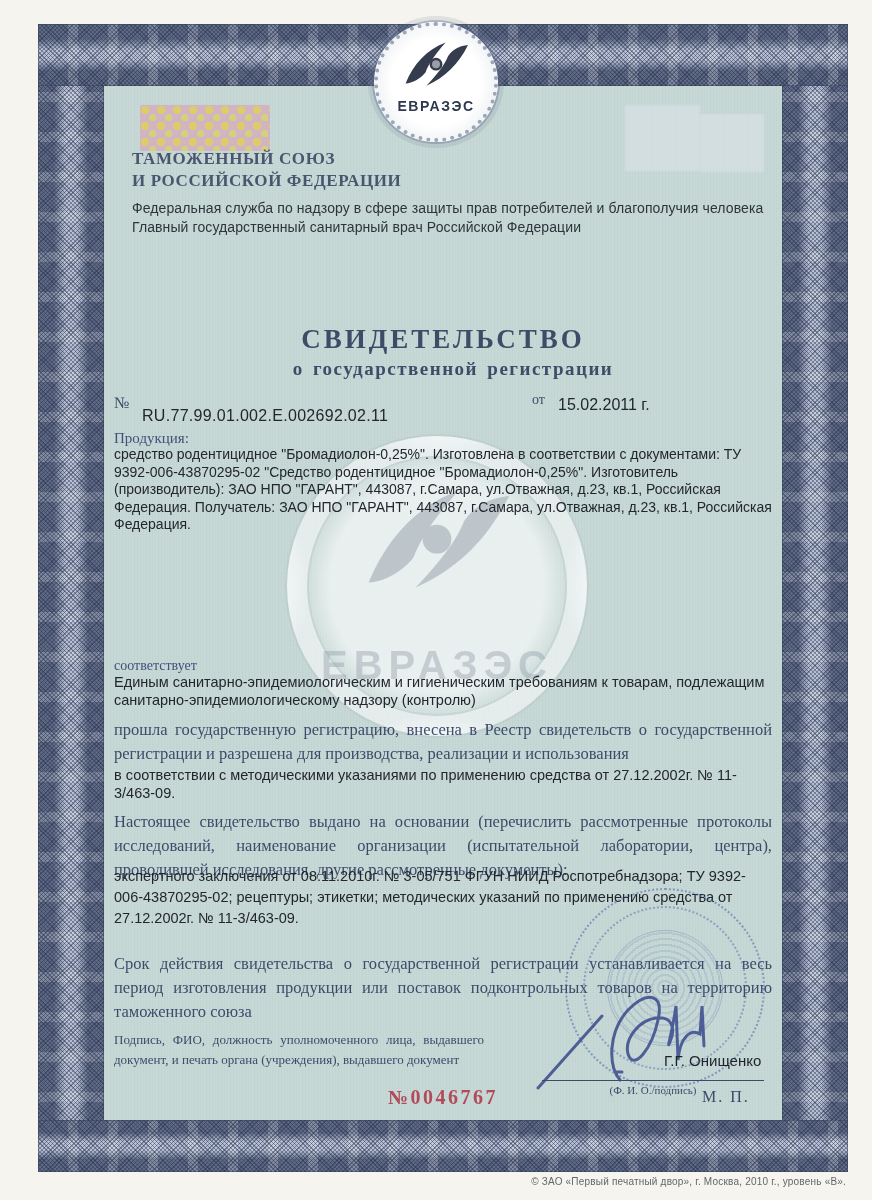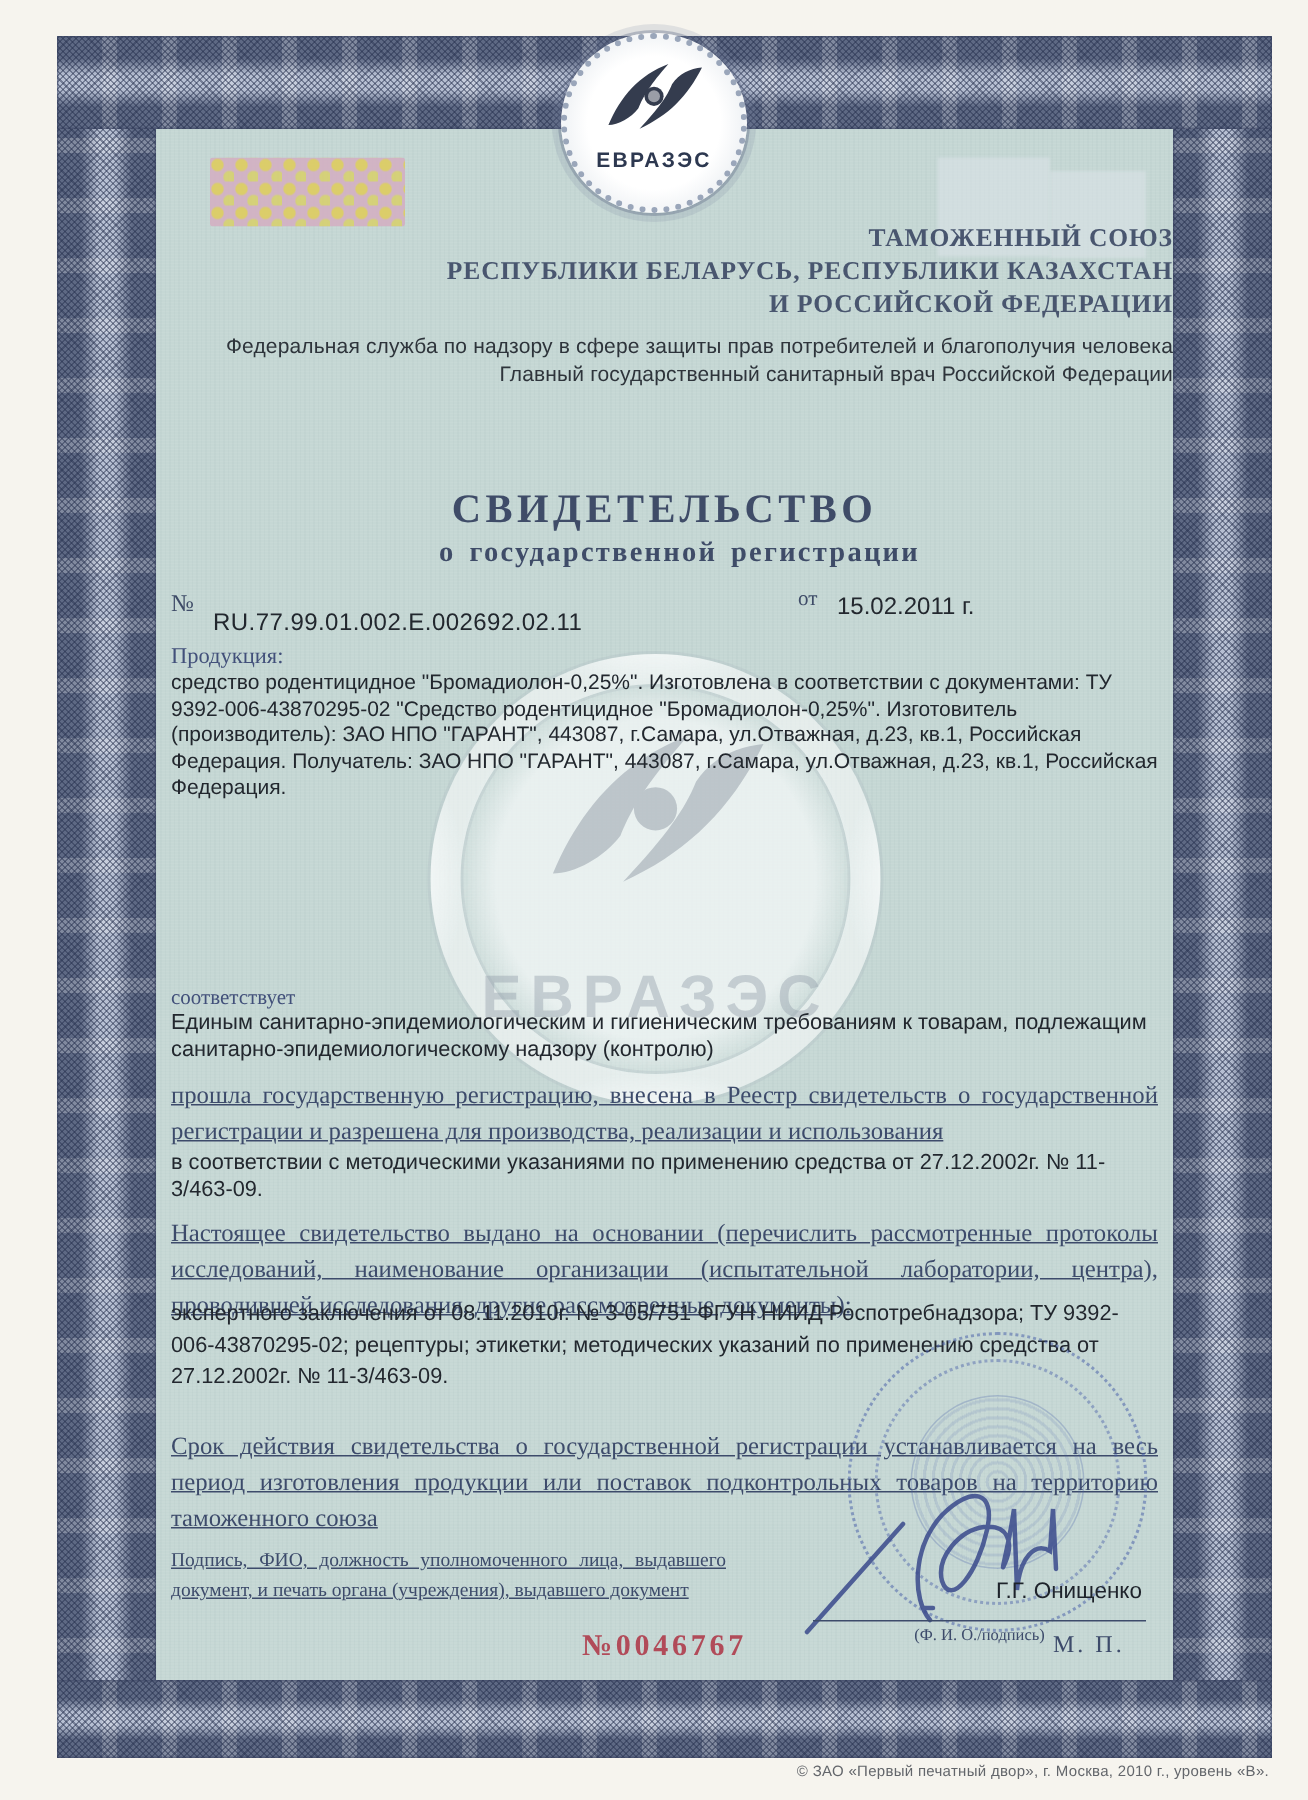--- a/index.html
+++ b/index.html
@@ -44,21 +44,21 @@
     background-image:
       radial-gradient(circle at 5px 5px, #e0cc58 3.6px, rgba(224,204,88,0) 4.6px),
       radial-gradient(circle at 13px 13px, #d8d06a 3.6px, rgba(216,208,106,0) 4.6px);
     background-size:16px 16px;
   }
   .wm-square{background:rgba(220,228,234,.55);filter:blur(1px);}
   .wm-square-1{left:521px;top:19px;width:75px;height:66px;}
   .wm-square-2{left:596px;top:28px;width:64px;height:58px;}
 
   
-  .hdr{left:0;right:0;top:62px;text-align:right;color:#49566f;}
+  .hdr{left:0;right:0;top:62px;text-align:left;color:#49566f;padding-left:28px;}
   .hdr .serifline{font-family:"Liberation Serif",serif;font-weight:bold;font-size:17px;line-height:22px;letter-spacing:.6px;}
   .hdr .sansline{font-size:14px;line-height:19px;color:#2e343b;font-weight:normal;letter-spacing:.1px;}
   .hdr .gap{height:7px;}
   .authnote{left:0;right:0;top:205px;text-align:center;font-family:"Liberation Serif",serif;
     font-size:8px;color:#5c6c86;opacity:.85;letter-spacing:.3px;}
 
   .title1{left:0;right:0;top:238px;text-align:center;font-family:"Liberation Serif",serif;
     font-weight:bold;font-size:27px;letter-spacing:3px;color:#3f4c68;}
   .title2{left:0;right:0;top:272px;text-align:center;font-family:"Liberation Serif",serif;
     font-weight:bold;font-size:19px;letter-spacing:1.5px;word-spacing:3px;color:#3f4c68;padding-left:20px;}
@@ -71,21 +71,21 @@
   .date-value{position:absolute;left:444px;top:2px;font-size:16px;color:#22272e;}
 
   .lead-serif{font-family:"Liberation Serif",serif;color:#42507a;}
   .product-label{left:10px;top:344px;font-size:15px;}
   .product-text{left:10px;right:8px;top:360px;font-size:14px;line-height:17.5px;color:#22272e;text-align:left;}
   .product-note{left:6px;right:6px;top:558px;text-align:center;font-family:"Liberation Serif",serif;
     font-size:7px;color:#5c6c86;opacity:.85;white-space:nowrap;overflow:hidden;}
   .conf-lead{left:10px;top:572px;font-size:14px;}
   .conf-text{left:10px;right:14px;top:588px;font-size:14.5px;line-height:17.5px;color:#22272e;}
 
-  .letterpress{font-family:"Liberation Serif",serif;color:#3d4b6b;text-align:justify;text-decoration:underline;}
+  .letterpress{font-family:"Liberation Serif",serif;color:#3d4b6b;text-align:justify;}
   .reg-text{left:10px;right:10px;top:632px;font-size:16.5px;line-height:24px;}
   .reg-addendum{left:10px;right:14px;top:680px;font-size:14.5px;line-height:18px;color:#22272e;}
 
   .basis-lead{left:10px;right:10px;top:724px;font-size:16.5px;line-height:24px;}
   .basis-text{left:10px;right:14px;top:780px;font-size:14.5px;line-height:21px;color:#22272e;}
 
   .validity{left:10px;right:10px;top:866px;font-size:16.5px;line-height:24px;}
 
   .sig-note{left:10px;top:944px;width:370px;font-size:13px;line-height:20px;text-align:justify;}
   .signer-name{left:560px;top:966px;font-size:15px;color:#1e232b;}
@@ -148,21 +148,20 @@
       <svg viewBox="0 0 100 70">
         <path d="M12,58 C22,34 38,16 62,7 C47,24 41,34 37,44 C31,52 20,58 12,58 Z" fill="#6d7888"></path>
         <path d="M90,10 C78,34 62,50 38,61 C54,44 61,34 65,24 C71,15 80,11 90,10 Z" fill="#6d7888"></path>
         <circle cx="50" cy="34" r="8" fill="#6d7888"></circle>
       </svg>
       <div class="wm-label">ЕВРАЗЭС</div>
     </div>
 
     <div class="abs hdr">
       <div class="serifline">ТАМОЖЕННЫЙ СОЮЗ</div>
-      <div class="serifline">РЕСПУБЛИКИ БЕЛАРУСЬ, РЕСПУБЛИКИ КАЗАХСТАН</div>
       <div class="serifline">И РОССИЙСКОЙ ФЕДЕРАЦИИ</div>
       <div class="gap"></div>
       <div class="sansline">Федеральная служба по надзору в сфере защиты прав потребителей и благополучия человека</div>
       <div class="sansline">Главный государственный санитарный врач Российской Федерации</div>
     </div>
 
     <div class="abs title1">СВИДЕТЕЛЬСТВО</div>
     <div class="abs title2">о государственной регистрации</div>
 
     <div class="abs numrow">

